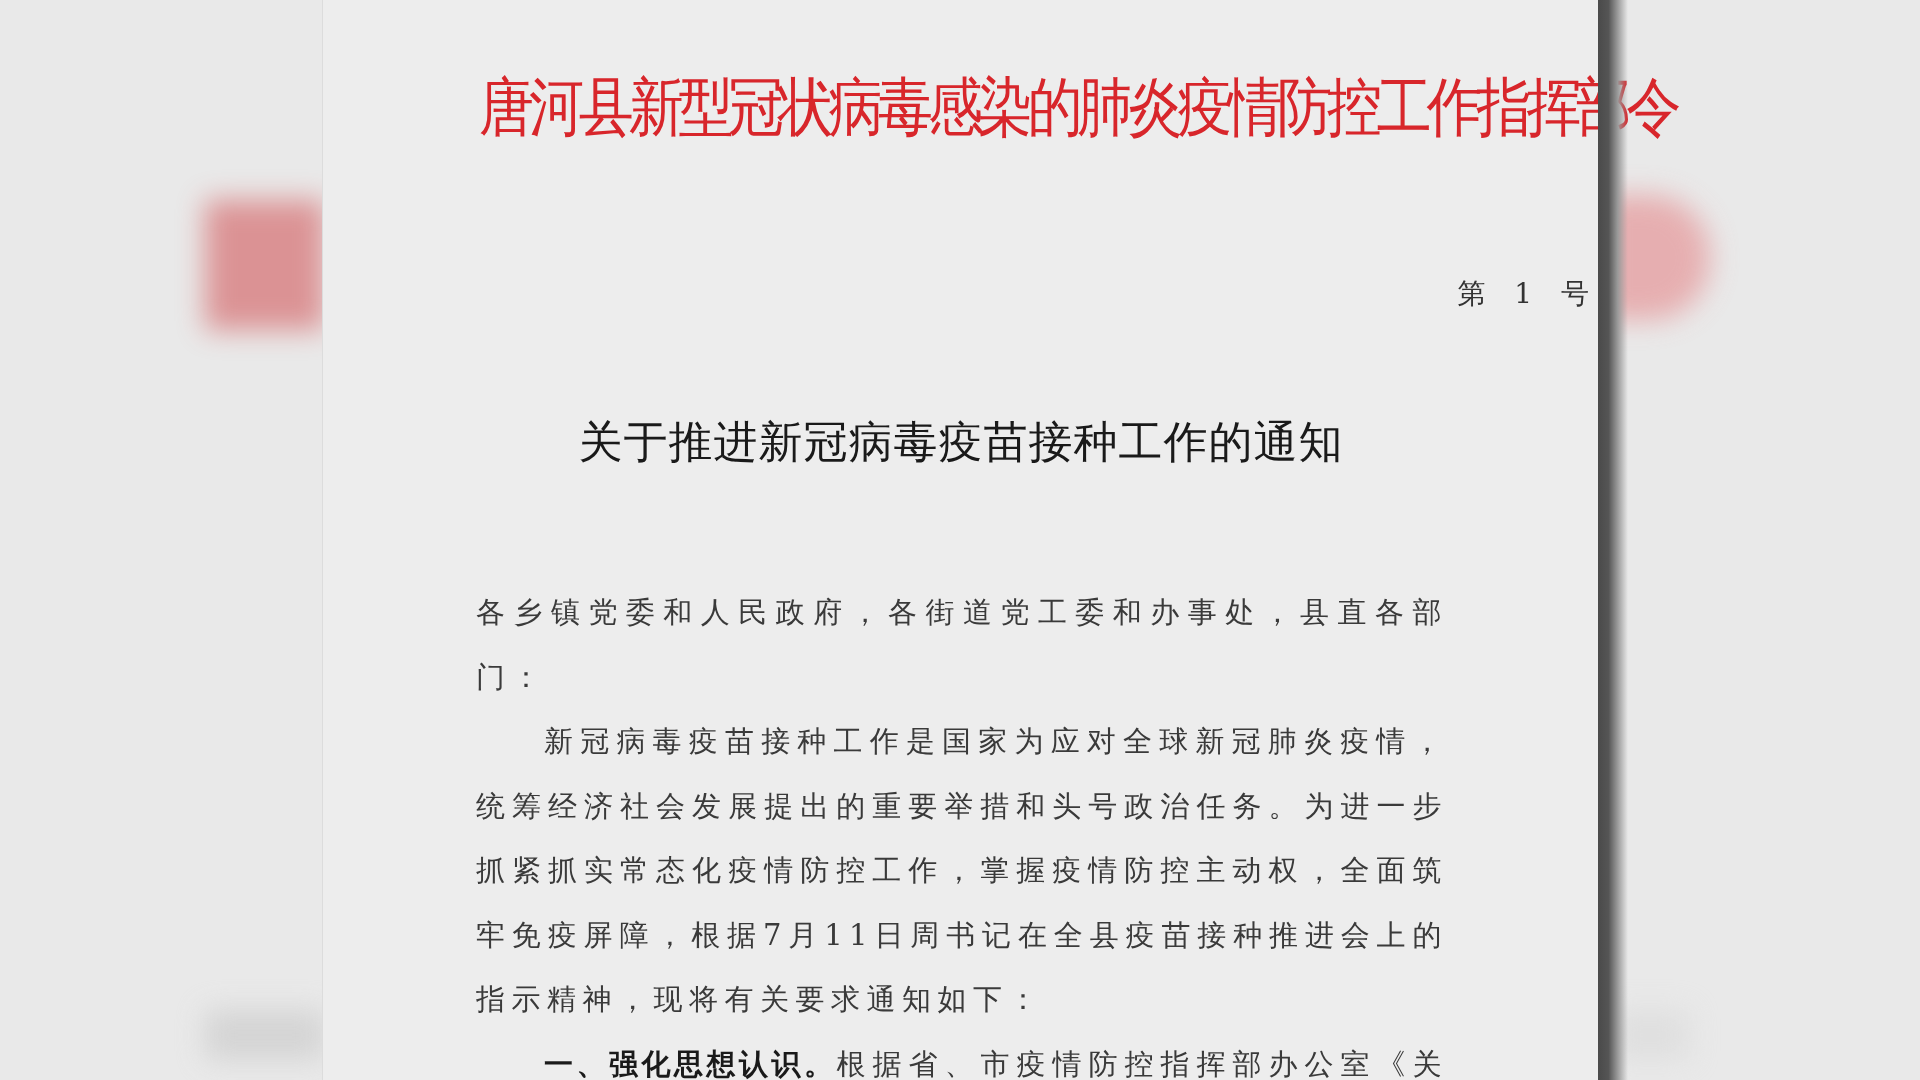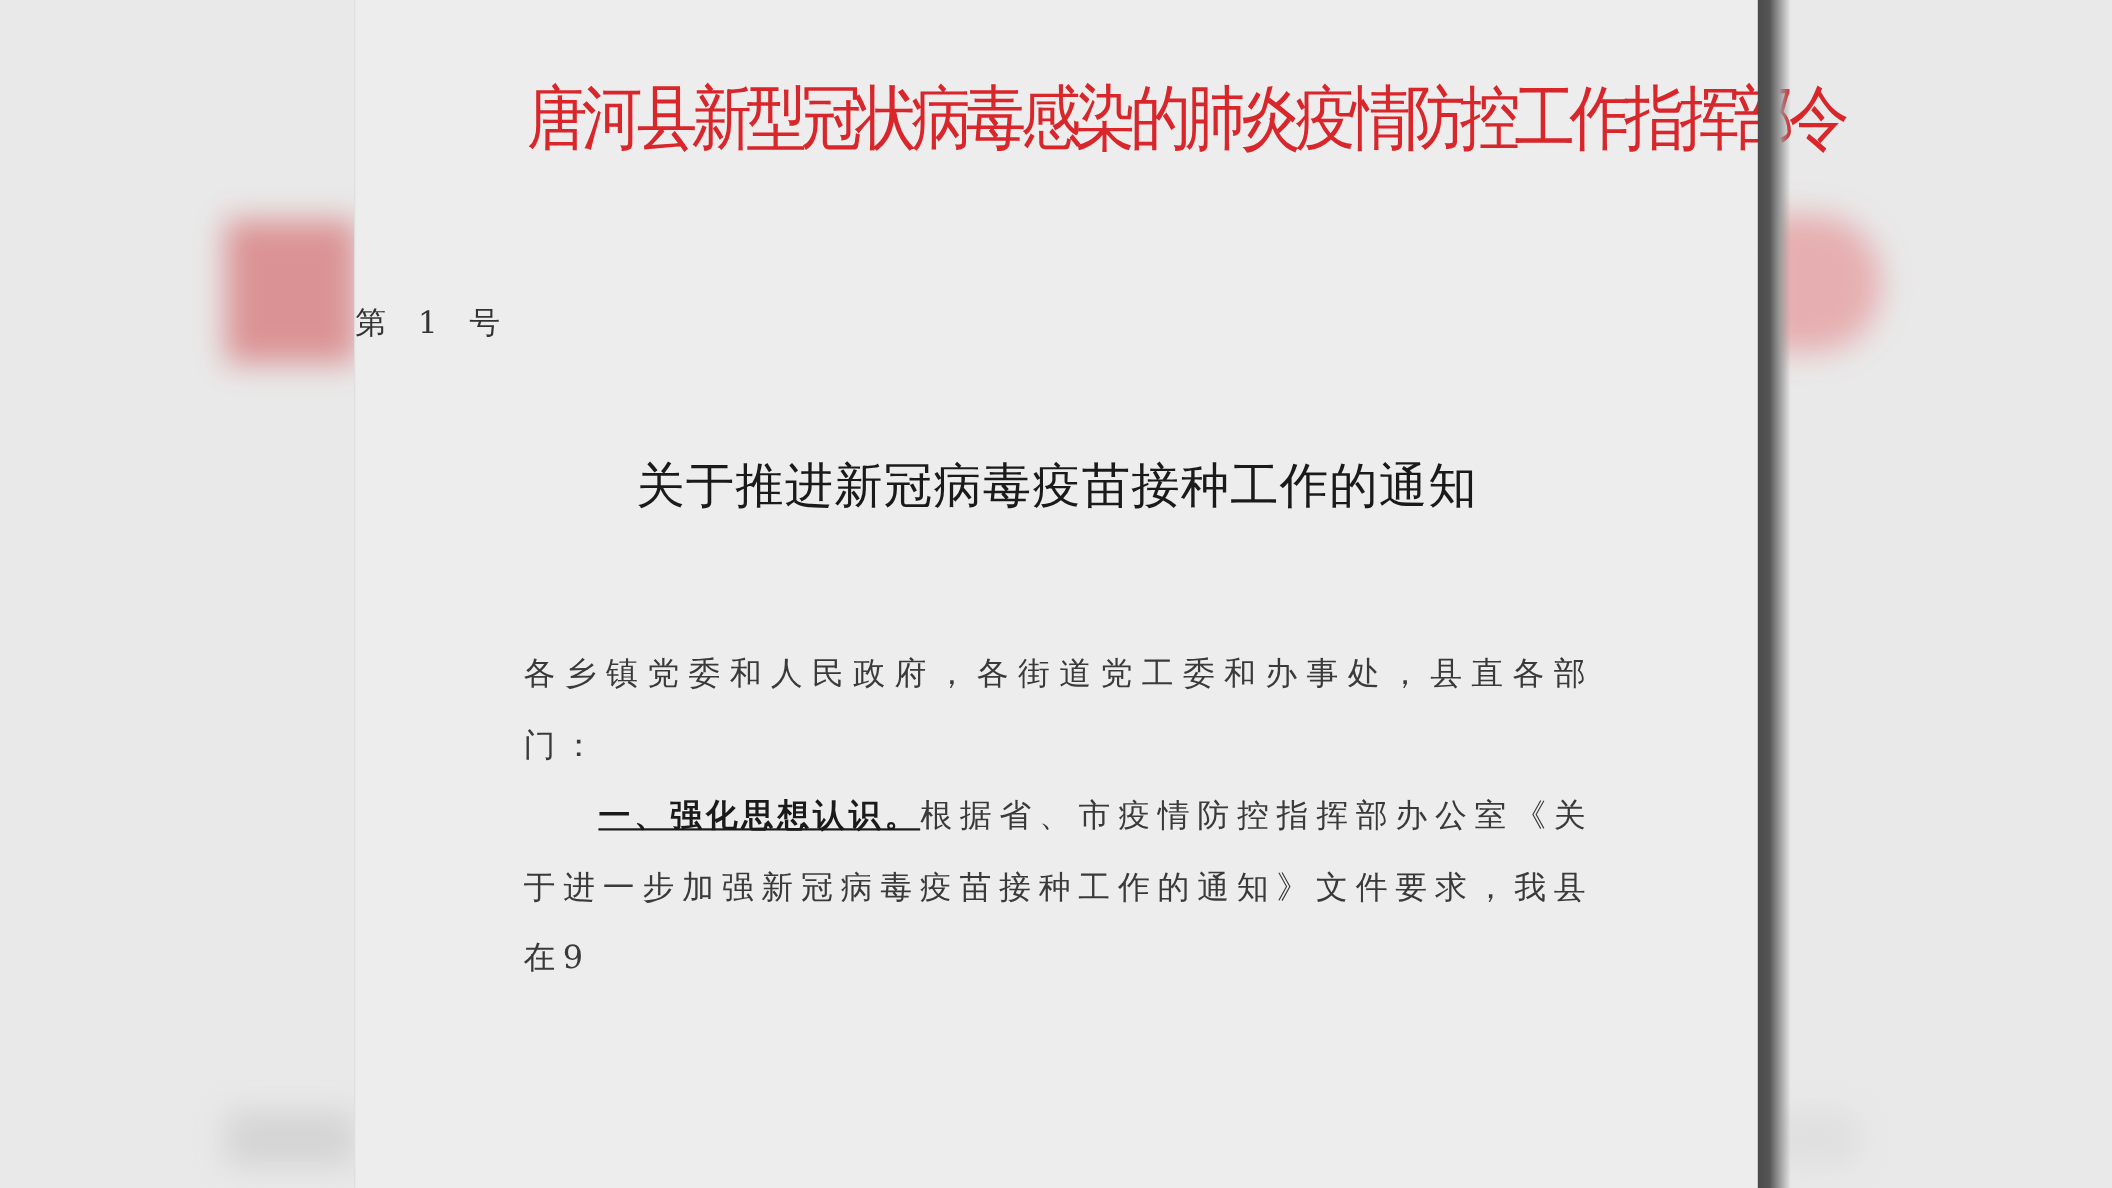--- a/index.html
+++ b/index.html
@@ -11,40 +11,41 @@
   .bg-grey-left{left:205px;top:1010px;width:120px;height:50px;background:#cfcfcf;opacity:.8;}
   .bg-grey-right{left:1610px;top:1010px;width:80px;height:50px;background:#d6d6d6;opacity:.5;}
   .page{position:absolute;left:322px;top:0;width:1276px;height:1080px;background:#ededed;
         border-left:1px solid #dcdcdc;}
   .page-shadow{position:absolute;left:1598px;top:0;width:30px;height:1080px;
         background:linear-gradient(to right,#4a4a4a 0%,#555 35%,#999 65%,rgba(233,233,233,0) 100%);}
   .header-title{position:absolute;left:156px;top:62px;width:965px;text-align:center;
         color:#d8262b;font-family:"Liberation Serif","DejaVu Serif",serif;font-size:64px;
         line-height:92px;letter-spacing:-6px;transform:scaleX(0.86);transform-origin:left center;
         white-space:nowrap;font-weight:normal;}
-  .doc-number{position:absolute;left:0;width:100%;top:275px;text-align:left;color:#333;
+  .doc-number{position:absolute;left:0;width:100%;top:275px;text-align:right;color:#333;
         font-size:28px;letter-spacing:10px;}
   .subject{position:absolute;left:0;width:100%;top:412px;text-align:center;color:#1a1a1a;
         font-size:44px;font-weight:normal;letter-spacing:1px;line-height:60px;}
   .body-text{position:absolute;left:153px;top:580px;width:972px;color:#3a3a3a;
         font-size:29px;line-height:64.5px;letter-spacing:6.5px;text-align:justify;}
   .body-text p{margin:0;}
   .indent{text-indent:68px;}
-  .bold{font-weight:bold;color:#1a1a1a;letter-spacing:3px;text-decoration:underline;}
+  .bold{font-weight:bold;color:#1a1a1a;letter-spacing:3px;}
 </style>
 </head>
 <body>
 
 <div class="bg-blur bg-red-left"></div>
 <div class="bg-blur bg-red-right"></div>
 <div class="bg-blur bg-grey-left"></div>
 <div class="bg-blur bg-grey-right"></div>
 
 <div class="page">
   <div class="header-title">唐河县新型冠状病毒感染的肺炎疫情防控工作指挥部令</div>
   <div class="doc-number">第 1 号</div>
   <div class="subject">关于推进新冠病毒疫苗接种工作的通知</div>
   <div class="body-text">
     <p>各乡镇党委和人民政府，各街道党工委和办事处，县直各部门：</p>
+    <p class="indent">新冠病毒疫苗接种工作是国家为应对全球新冠肺炎疫情，统筹经济社会发展提出的重要举措和头号政治任务。为进一步抓紧抓实常态化疫情防控工作，掌握疫情防控主动权，全面筑牢免疫屏障，根据7月11日周书记在全县疫苗接种推进会上的指示精神，现将有关要求通知如下：</p>
     <p class="indent"><span class="bold">一、强化思想认识。</span><span>根据省、市疫情防控指挥部办公室《关于进一步加强新冠病毒疫苗接种工作的通知》文件要求，我县在9</span></p>
   </div>
 </div>
 <div class="page-shadow"></div>
 
 </body></html>

